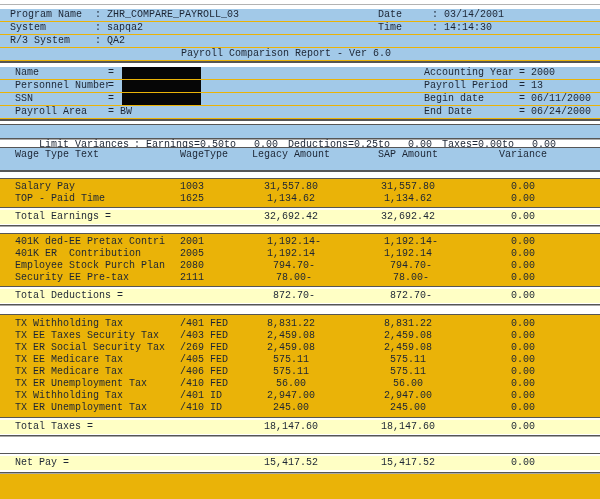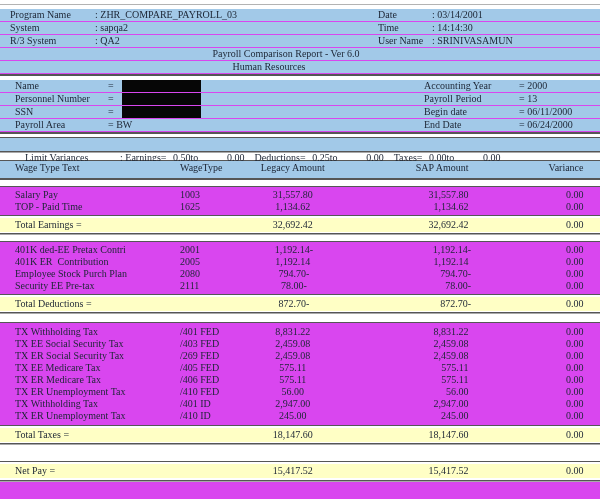--- a/index.html
+++ b/index.html
@@ -1,18 +1,18 @@
 <!DOCTYPE html>
 <html><head>
 <meta charset="utf-8">
 <style>
   html,body{margin:0;padding:0;}
   .page{
-    position:relative;width:600px;height:499px;background:#d946ef;overflow:hidden;
-    font-family:Liberation Serif, serif;font-size:10px;color:#1c2534;
+    position:relative;width:600px;height:499px;background:#eab308;overflow:hidden;
+    font-family:Liberation Mono, monospace;font-size:10px;color:#1c2534;
     -webkit-font-smoothing:antialiased;
   }
   .ws{background:#fff}
   .h1{height:1px}.h2{height:2px}.h3{height:3px}.h4{height:4px}.h6{height:6px}
   .h7{height:7px}.h8{height:8px}.h16{height:16px}
   .hairline{height:1px;background:#b3b3b3}
   .hr1{height:1px;background:#565656}
   .hr2{height:2px;background:#565656}
   .hrg{height:1px;background:#a9a9a9}
   .brow{position:relative;height:12px;line-height:12px;background:#a2c9e8;margin-bottom:1px;white-space:pre}
@@ -22,28 +22,28 @@
   .w85{width:85px}.w54{width:54px}.w107{width:93px}.w95{width:95px}
   .centered{position:absolute;top:0;transform:translateX(-50%);white-space:pre}
   .t4{left:286px}.t5{left:269px}
   .redact{position:absolute;left:122px;top:0;width:79px;height:12px;background:#060606}
   .limitrow{height:13px;line-height:13px;background:#a2c9e8;position:relative;white-space:pre;padding-left:15px;box-sizing:border-box}
   .lv-label{display:inline-block;width:95px}
   .lv-num{display:inline-block;width:24px;text-align:right}
   .lv-num2{display:inline-block;width:30px;text-align:right}
   .lv-to{display:inline-block;width:24px;text-align:left}
   .lv-gap{display:inline-block;width:10px}
-  .theadrow{height:17px;line-height:14px;background:#a2c9e8;position:relative;white-space:pre}
+  .theadrow{height:22px;line-height:14px;background:#a2c9e8;position:relative;white-space:pre}
   .trow{height:12px;line-height:12px;position:relative;white-space:pre}
   .trow-total{height:14px;line-height:14px;background:#ffffc5;position:relative;white-space:pre}
   .c1{position:absolute;left:15px;top:0}
   .c2{position:absolute;left:180px;top:0}
   .c3{position:absolute;left:234px;width:120px;top:0;text-align:center}
-  .c4{position:absolute;left:351px;width:120px;top:0;text-align:right}
-  .c5{position:absolute;left:466px;width:120px;top:0;text-align:right}
+  .c4{position:absolute;left:351px;width:120px;top:0;text-align:center}
+  .c5{position:absolute;left:466px;width:120px;top:0;text-align:center}
   .rows-e{padding-top:2px;padding-bottom:2px}
   .rows-d{padding-top:2px;padding-bottom:2px}
   .rows-t{padding-top:3px;padding-bottom:3px}
 </style>
 </head>
 <body>
 
 <div class="page">
 
   <div class="ws h4"></div>
@@ -54,27 +54,23 @@
     <div class="brow">
       <span class="pair pl10"><span class="lbl w85">Program Name</span><span>: </span><span>ZHR_COMPARE_PAYROLL_03</span></span>
       <span class="pair abs378"><span class="lbl w54">Date</span><span>: </span><span>03/14/2001</span></span>
     </div>
     <div class="brow">
       <span class="pair pl10"><span class="lbl w85">System</span><span>: </span><span>sapqa2</span></span>
       <span class="pair abs378"><span class="lbl w54">Time</span><span>: </span><span>14:14:30</span></span>
     </div>
     <div class="brow">
       <span class="pair pl10"><span class="lbl w85">R/3 System</span><span>: </span><span>QA2</span></span>
-      <span class="pair abs378"><span class="lbl w54">User Name</span><span>: </span><span>SRINIVASAMUN</span></span>
     </div>
     <div class="brow">
       <span class="centered t4">Payroll Comparison Report - Ver 6.0</span>
-    </div>
-    <div class="brow">
-      <span class="centered t5">Human Resources</span>
     </div>
   </div>
 
   <div class="hr2"></div>
   <div class="ws h4"></div>
 
   <div>
     <div class="brow">
       <span class="pair pl15"><span class="lbl w107">Name</span><span>= </span><span></span></span>
       <span class="redact"></span>
@@ -200,21 +196,21 @@
     <div class="hr1"></div>
     <div class="rows-t">
         <div class="trow">
     <span class="c1">TX Withholding Tax</span>
     <span class="c2">/401 FED</span>
     <span class="c3 num">8,831.22&nbsp;</span>
     <span class="c4 num">8,831.22&nbsp;</span>
     <span class="c5 num">0.00&nbsp;</span>
   </div>
         <div class="trow">
-    <span class="c1">TX EE Social Security Tax</span>
+    <span class="c1">TX EE Taxes Security Tax</span>
     <span class="c2">/403 FED</span>
     <span class="c3 num">2,459.08&nbsp;</span>
     <span class="c4 num">2,459.08&nbsp;</span>
     <span class="c5 num">0.00&nbsp;</span>
   </div>
         <div class="trow">
     <span class="c1">TX ER Social Security Tax</span>
     <span class="c2">/269 FED</span>
     <span class="c3 num">2,459.08&nbsp;</span>
     <span class="c4 num">2,459.08&nbsp;</span>

